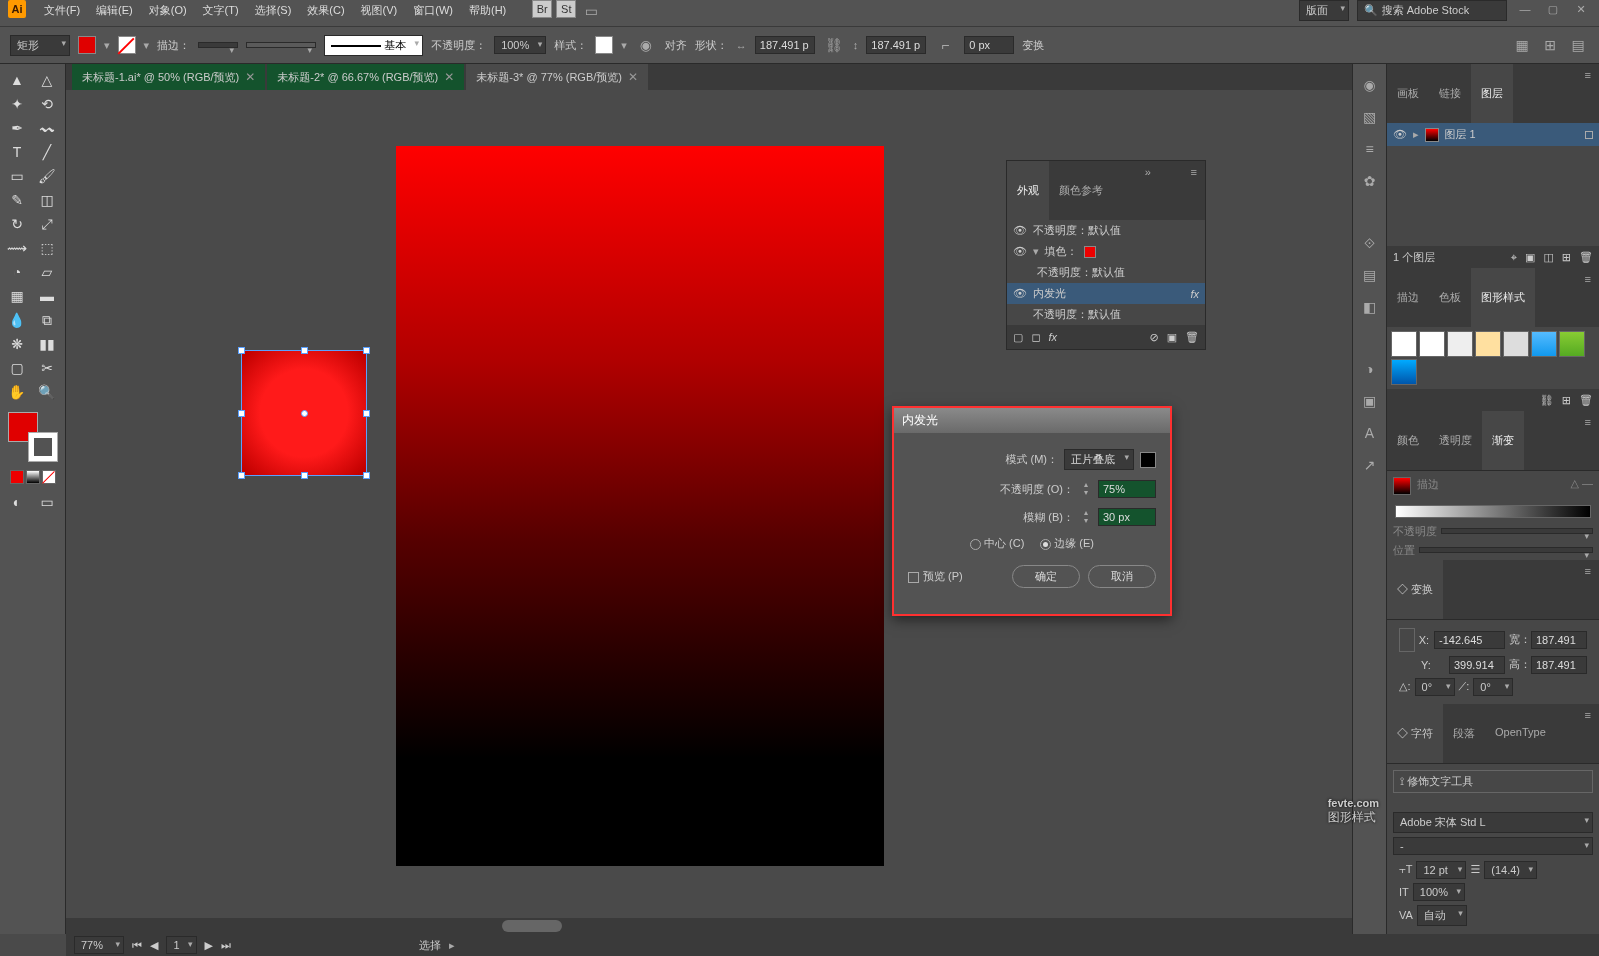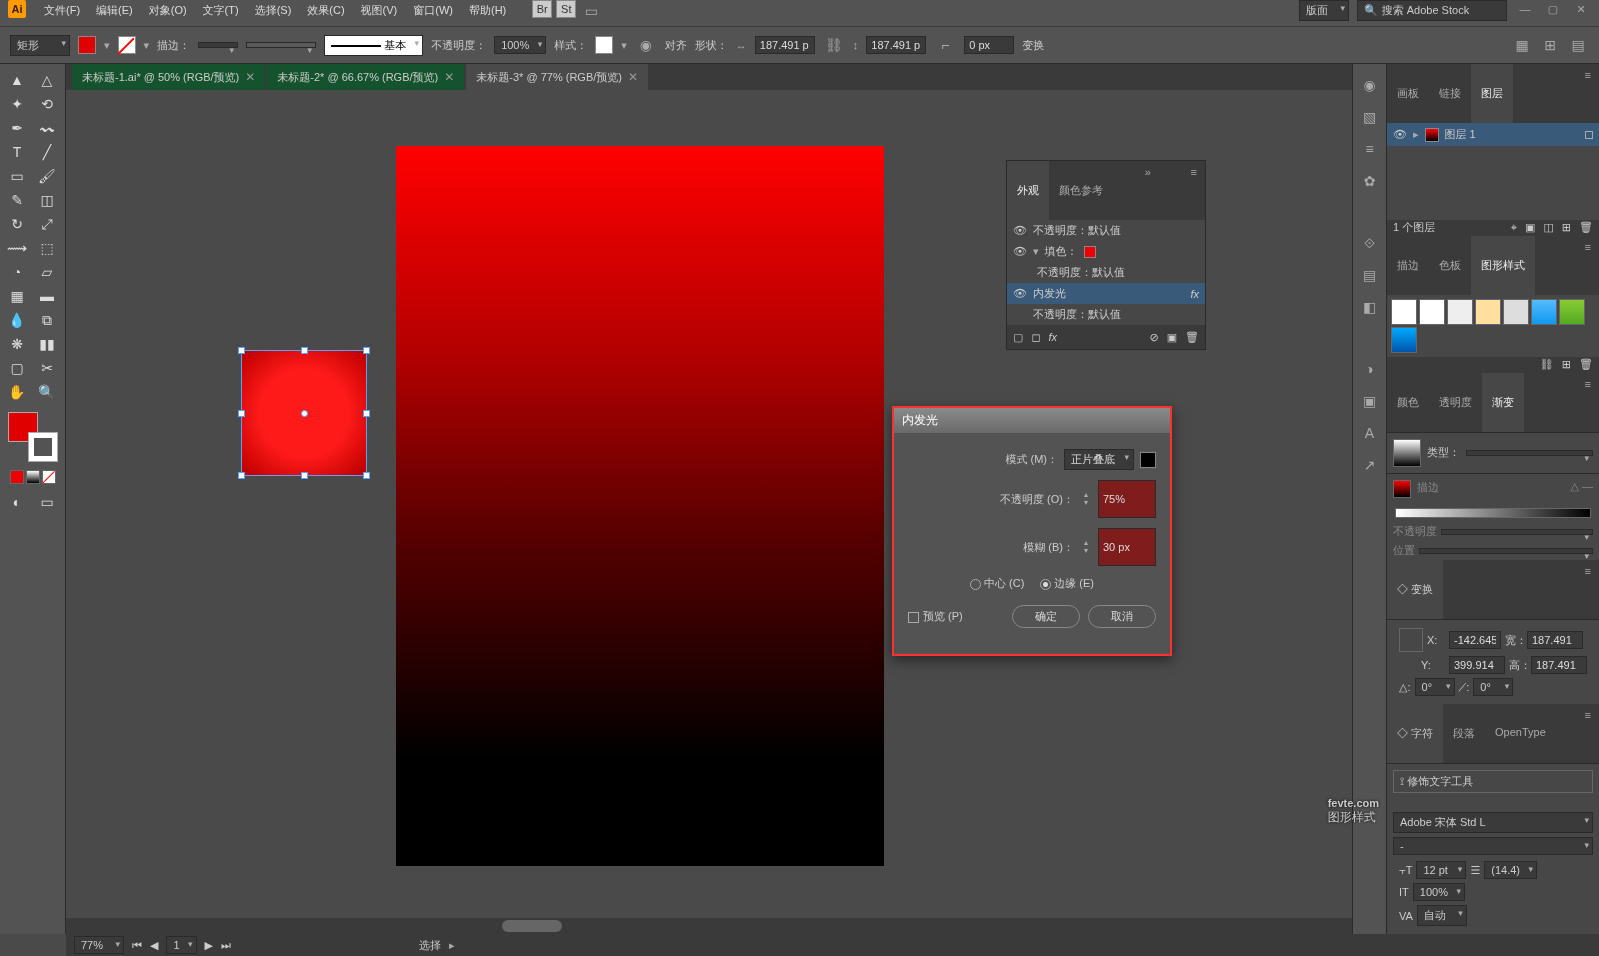--- a/index.html
+++ b/index.html
@@ -40,21 +40,21 @@
 .h-c{left:50%;top:50%;margin:-3px 0 0 -3px;background:#5aa0ff;border-radius:50%}
 .scroll-h { height:16px; background:#3a3a3a; position:relative; }
 .scroll-h .thumb { position:absolute; left:436px; width:60px; height:12px; top:2px; background:#666; border-radius:6px; }
 .dialog { position:absolute; left:826px; top:316px; width:280px; border:2px solid #ff3030; background:#535353; box-shadow:0 4px 12px rgba(0,0,0,.5); }
 .dlg-title { background:linear-gradient(#8a8a8a,#6a6a6a); padding:4px 8px; color:#fff; font-size:12px; }
 .dlg-body { padding:16px 14px; }
 .dlg-row { display:flex; align-items:center; gap:6px; margin-bottom:10px; justify-content:flex-end; }
 .dlg-row label { color:#ccc; }
 .dlg-select { background:#3a3a3a; border:1px solid #2a2a2a; padding:2px 18px 2px 6px; color:#ddd; position:relative; min-width:70px; }
 .dlg-select::after{content:"▾";position:absolute;right:4px;font-size:9px;color:#aaa;}
-.dlg-num { background:#7f1d1d; border:1px solid #2a2a2a; padding:12px 4px; width:58px; color:#ddd; }
+.dlg-num { background:#14532d; border:1px solid #2a2a2a; padding:2px 4px; width:58px; color:#ddd; }
 .spinner{width:12px;color:#aaa;text-align:center;line-height:8px;font-size:8px;}
 .radio { width:11px; height:11px; border:1px solid #aaa; border-radius:50%; display:inline-block; vertical-align:middle; margin-right:3px; position:relative;}
 .radio.on::after{content:"";position:absolute;inset:2px;background:#ddd;border-radius:50%;}
 .chk { width:11px; height:11px; border:1px solid #aaa; display:inline-block; vertical-align:middle; margin-right:4px; }
 .dlg-btn { border:1px solid #888; border-radius:12px; padding:3px 22px; background:transparent; color:#ddd; cursor:pointer; }
 .right-dock { width:34px; background:#535353; border-left:1px solid #2a2a2a; display:flex; flex-direction:column; align-items:center; gap:10px; padding-top:10px; }
 .dock-ico { width:22px; height:22px; color:#aaa; text-align:center; line-height:22px; cursor:pointer; font-size:14px;}
 .panels { width:213px; background:#474747; border-left:1px solid #2a2a2a; display:flex; flex-direction:column; overflow:hidden;}
 .panel-tabs { display:flex; background:#3a3a3a; }
 .ptab { padding:22px 10px; color:#aaa; cursor:pointer; }
@@ -383,25 +383,20 @@
         <span>⊞</span>
         <span>🗑</span>
       </div>
 
     <div class="panel-tabs">
       <div class="ptab">颜色</div>
       <div class="ptab">透明度</div>
       <div class="ptab active">渐变</div>
       <div class="panel-opt">≡</div>
     </div>
-    <div class="panel-sec" style="display:flex;gap:6px;align-items:center">
-      <div style="width:28px;height:28px;background:linear-gradient(#fff,#000);border:1px solid #666"></div>
-      <span>类型：</span>
-      <div class="dropdown" style="flex:1"></div>
-    </div>
     <div class="panel-sec" style="display:flex;gap:6px">
       <div style="width:18px;height:18px;background:linear-gradient(to bottom,#f00,#000);border:1px solid #666"></div>
       <span style="color:#888">描边</span>
       <span style="margin-left:auto;color:#888">△ —</span>
     </div>
     <div class="grad-bar"></div>
     <div class="trans-row">
         <span style="color:#888">不透明度</span>
         <div class="dropdown" style="flex:1;min-width:40px"></div>
       </div>
@@ -411,21 +406,21 @@
       </div>
 
     <div class="panel-tabs">
         <div class="ptab active">◇ <span>变换</span></div>
         <div class="panel-opt">≡</div>
       </div>
     <div class="panel-sec">
       <div class="trans-row">
           <div style="width:24px;height:24px;border:1px solid #666;display:grid;grid-template:repeat(3,1fr)/repeat(3,1fr)"></div>
         <span class="lbl">X:</span>
-          <input class="num-input" style="width: 52px;" value="-142.645">
+          <input class="num-input" style="width: 71px;" value="-142.645">
         <span class="lbl">宽：</span>
           <input class="num-input" style="width: 56px;" value="187.491">
       </div>
       <div class="trans-row" style="padding-left:28px">
         <span class="lbl">Y:</span>
           <input class="num-input" style="width: 56px; margin-left: 12px;" value="399.914">
         <span class="lbl">高：</span>
           <input class="num-input" style="width: 56px;" value="187.491">
       </div>
       <div class="trans-row">

